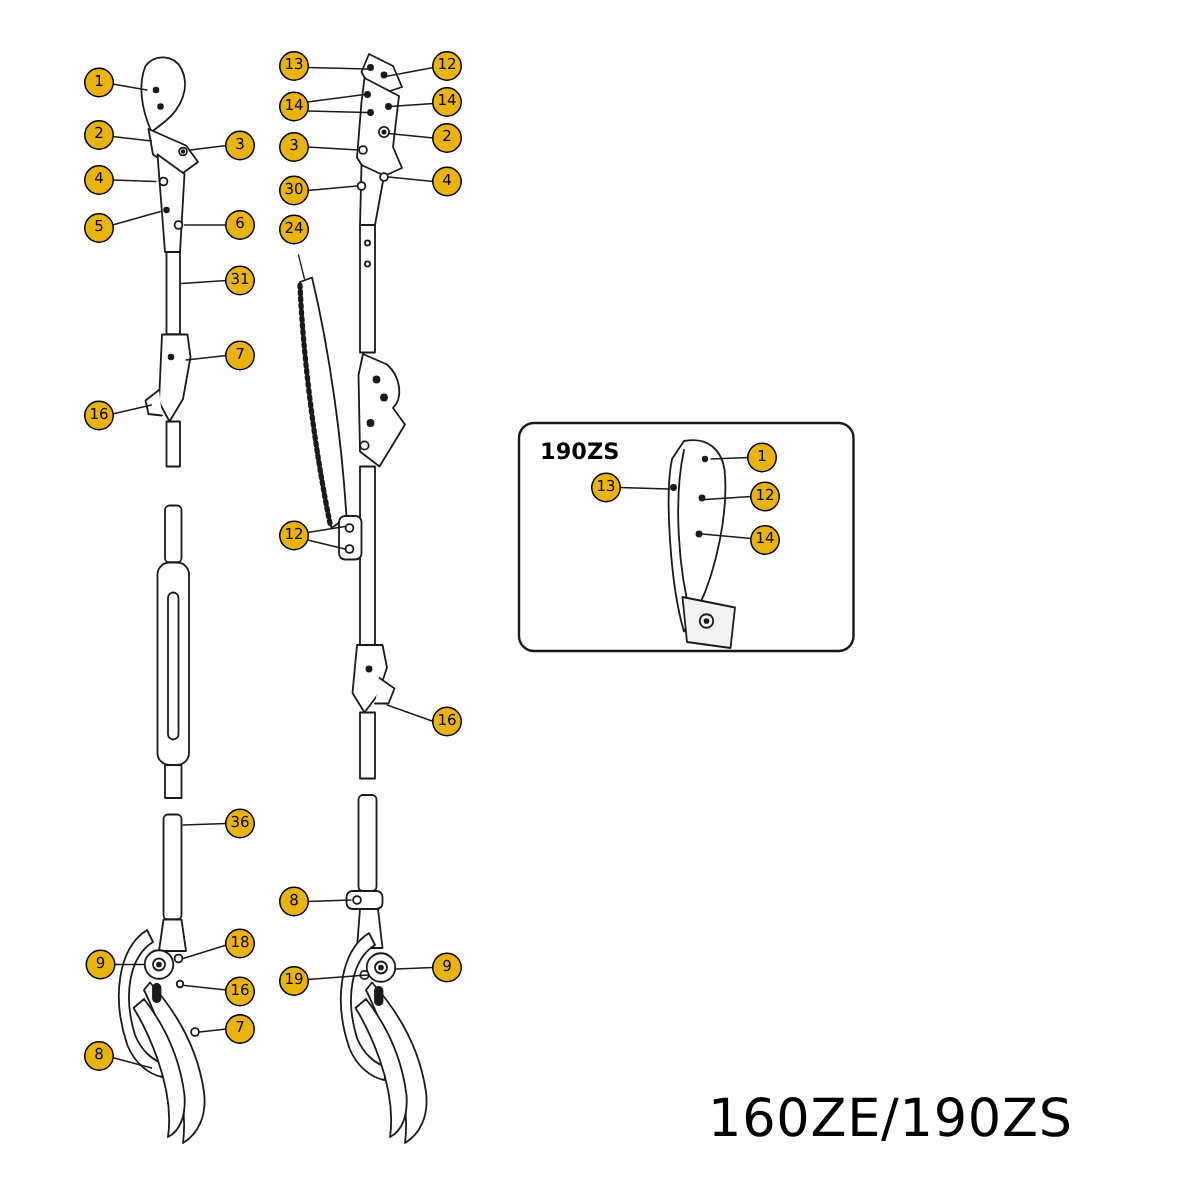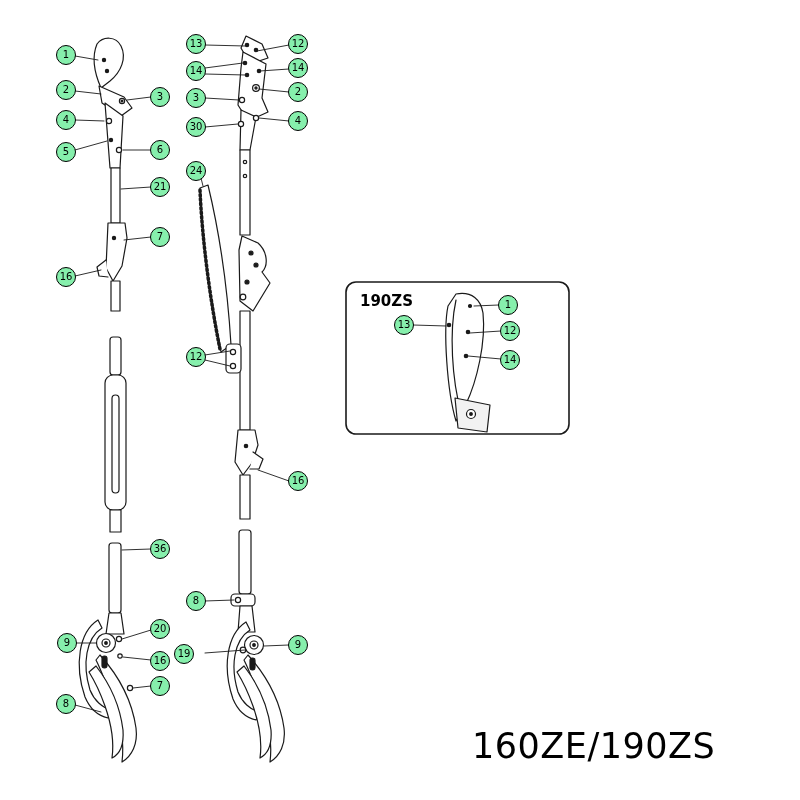--- a/index.html
+++ b/index.html
@@ -1,20 +1,20 @@
 <!DOCTYPE html>
 <html><head>
 <meta charset="utf-8">
 <style>
   html,body{margin:0;padding:0;background:#fff;}
   .page{position:relative;width:800px;height:800px;background:#fff;overflow:hidden;
         font-family:"DejaVu Sans",sans-serif;color:#000;}
   .art{position:absolute;left:0;top:0;}
   .callout{position:absolute;width:18px;height:18px;border:1.4px solid #000;border-radius:50%;
-           background:#86efac;display:flex;align-items:center;justify-content:center;
+           background:#eab308;display:flex;align-items:center;justify-content:center;
            font-size:10px;line-height:1;transform:translate(-50%,-50%);z-index:3;}
   .inset-label{position:absolute;font-size:15px;font-weight:bold;z-index:3;}
   .title{position:absolute;font-size:35px;letter-spacing:0.5px;z-index:3;}
 </style>
 </head>
 <body>
 
 <div class="page">
 
   <svg class="art" width="800" height="800" viewBox="0 0 800 800">
@@ -152,43 +152,43 @@
       </g>
     </g>
   </svg>
 
   <div class="callout" style="left:66px;top:55px">1</div>
   <div class="callout" style="left:66px;top:90px">2</div>
   <div class="callout" style="left:160px;top:97px">3</div>
   <div class="callout" style="left:66px;top:120px">4</div>
   <div class="callout" style="left:66px;top:152px">5</div>
   <div class="callout" style="left:160px;top:150px">6</div>
-  <div class="callout" style="left:160px;top:187px">21</div>
+  <div class="callout" style="left:160px;top:187px">31</div>
   <div class="callout" style="left:160px;top:237px">7</div>
   <div class="callout" style="left:66px;top:277px">16</div>
   <div class="callout" style="left:160px;top:549px">36</div>
-  <div class="callout" style="left:160px;top:629px">20</div>
+  <div class="callout" style="left:160px;top:629px">18</div>
   <div class="callout" style="left:67px;top:643px">9</div>
   <div class="callout" style="left:160px;top:661px">16</div>
   <div class="callout" style="left:160px;top:686px">7</div>
   <div class="callout" style="left:66px;top:704px">8</div>
 
   <div class="callout" style="left:196px;top:44px">13</div>
   <div class="callout" style="left:298px;top:44px">12</div>
   <div class="callout" style="left:196px;top:71px">14</div>
   <div class="callout" style="left:298px;top:68px">14</div>
   <div class="callout" style="left:196px;top:98px">3</div>
   <div class="callout" style="left:298px;top:92px">2</div>
   <div class="callout" style="left:196px;top:127px">30</div>
   <div class="callout" style="left:298px;top:121px">4</div>
-  <div class="callout" style="left:196px;top:171px">24</div>
+  <div class="callout" style="left:196px;top:153px">24</div>
   <div class="callout" style="left:196px;top:357px">12</div>
   <div class="callout" style="left:298px;top:481px">16</div>
   <div class="callout" style="left:196px;top:601px">8</div>
-  <div class="callout" style="left:184px;top:654px">19</div>
+  <div class="callout" style="left:196px;top:654px">19</div>
   <div class="callout" style="left:298px;top:645px">9</div>
 
   <div class="inset-label" style="left:360px;top:292px">190ZS</div>
   <div class="callout" style="left:508px;top:305px">1</div>
   <div class="callout" style="left:404px;top:325px">13</div>
   <div class="callout" style="left:510px;top:331px">12</div>
   <div class="callout" style="left:510px;top:360px">14</div>
 
   <div class="title" style="left:472px;top:726px">160ZE/190ZS</div>
 

